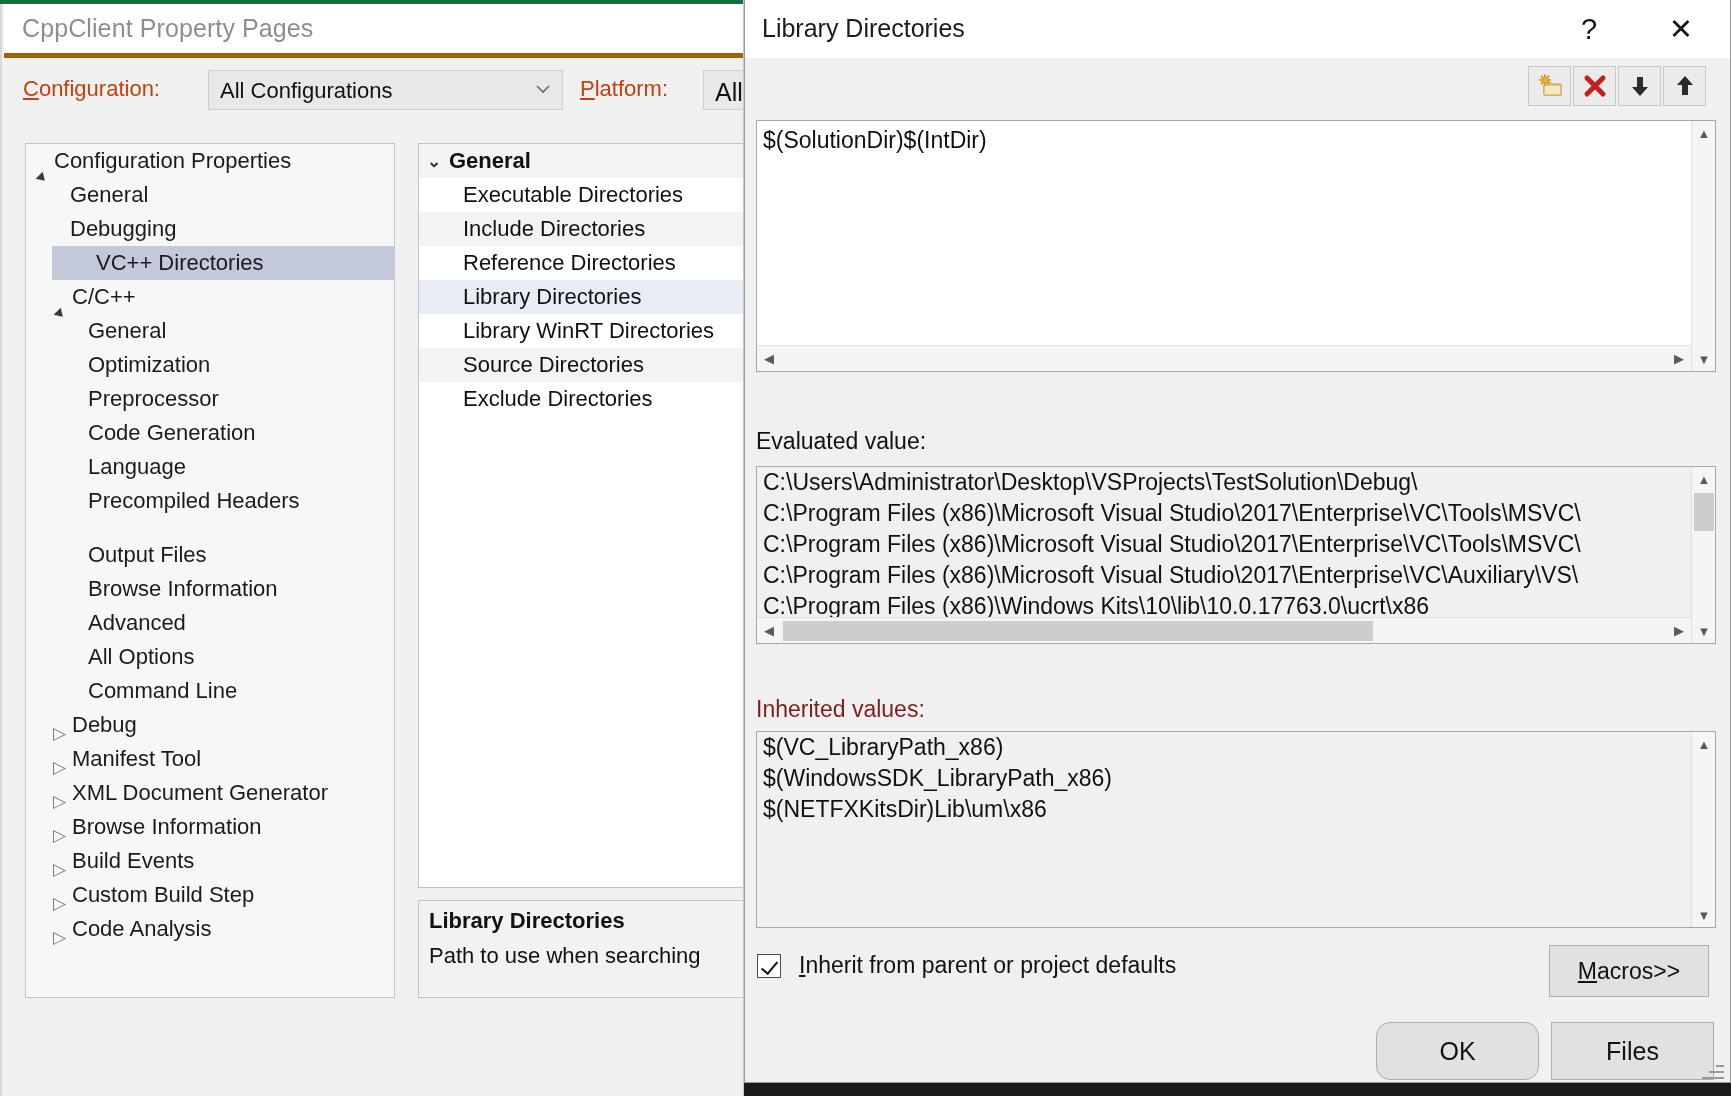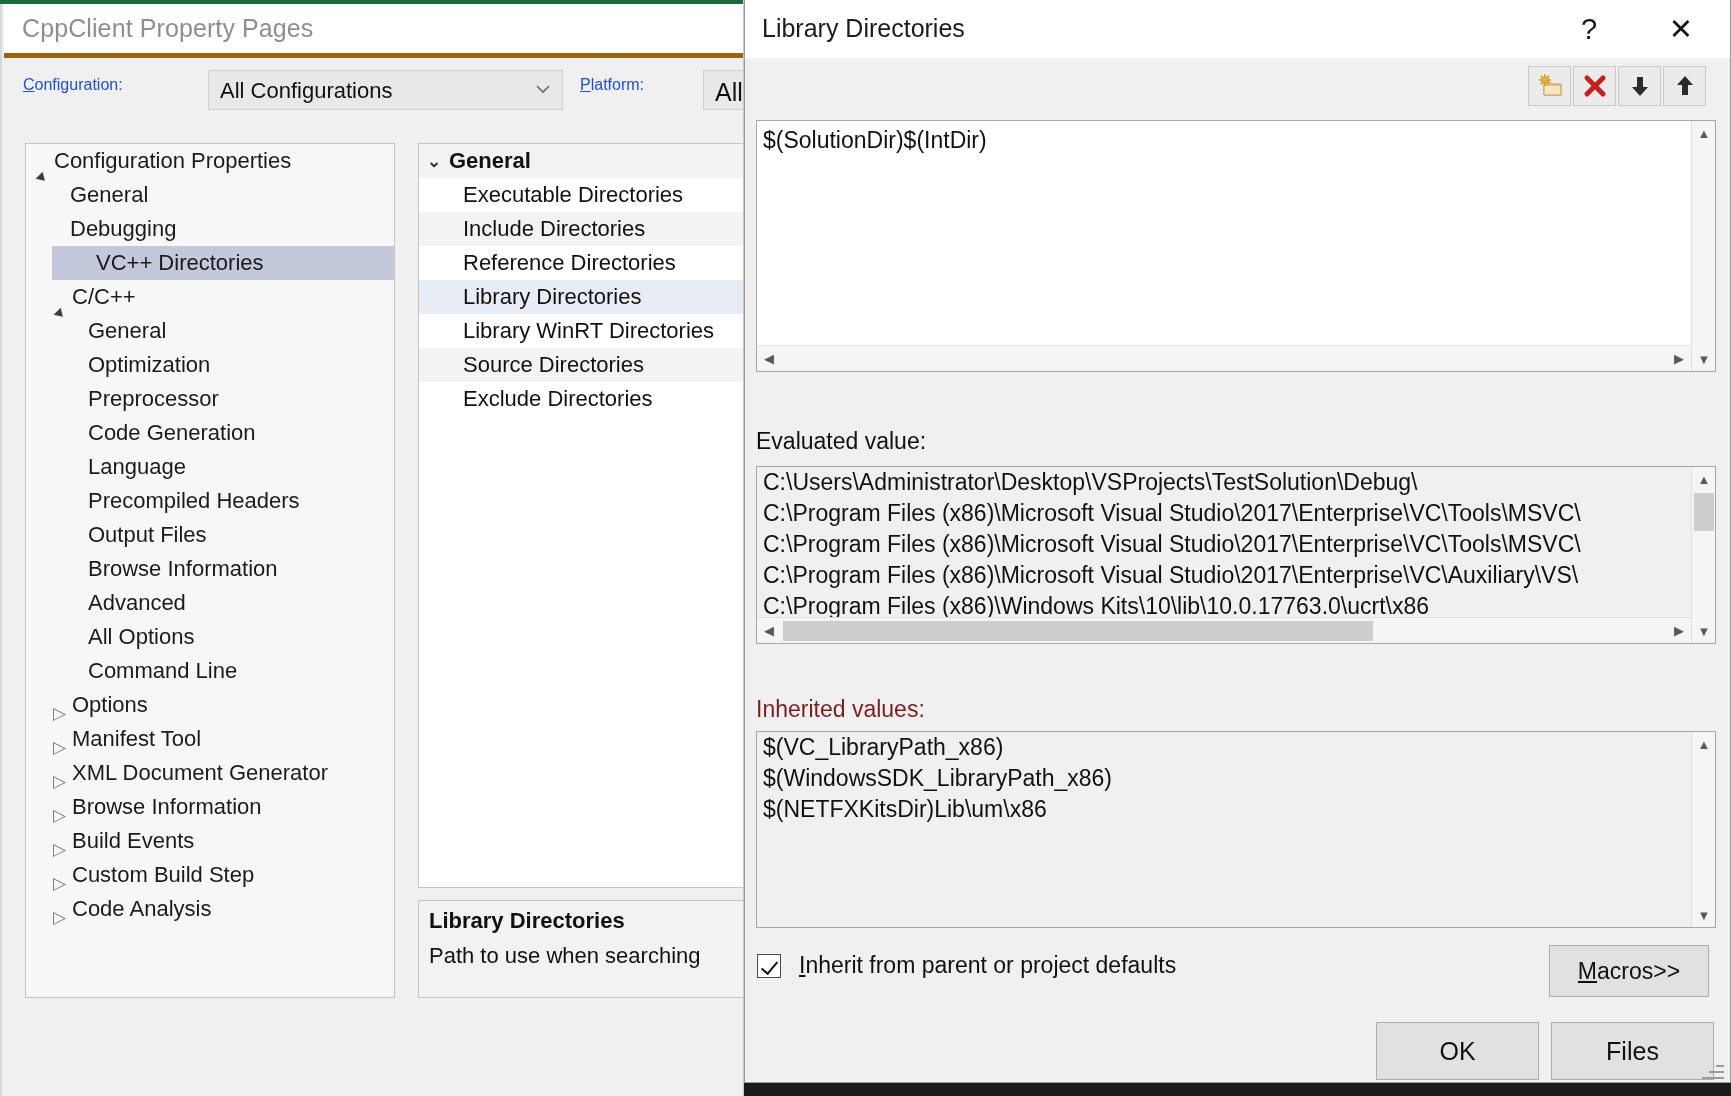--- a/index.html
+++ b/index.html
@@ -36,21 +36,21 @@
     background: #1a6b3c;
   }
   #ppLeftEdge {
     position: absolute; left: 0; top: 4px; width: 4px; height: 1092px;
     background: #f0f0f0; border-left: 2px solid #d8d8d8;
   }
 
   
   #configRow { position: absolute; left: 0; top: 58px; width: 744px; height: 62px; }
   .cfgLabel {
-    position: absolute; font-size: 16px; color: #1d4ed8; top: 18px; white-space: nowrap;
+    position: absolute; font-size: 22px; color: #c2410c; top: 18px; white-space: nowrap;
   }
   #cfgLabel1 { left: 23px; }
   #cfgLabel2 { left: 580px; }
   .accel { text-decoration: underline; }
   #cfgCombo {
     position: absolute; left: 208px; top: 12px;
     width: 355px; height: 40px;
     background: #e8e8e8;
     border: 1px solid #cfcfcf;
   }
@@ -289,21 +289,21 @@
   }
 
   
   #btnOK, #btnCancel {
     position: absolute; top: 1022px;
     width: 163px; height: 58px;
     background: #e1e1e1; border: 1px solid #adadad;
     display: flex; align-items: center; justify-content: center;
     font-size: 25px; color: #111;
   }
-  #btnOK { left: 1376px; }
+  #btnOK { left: 1376px; border-radius: 14px; }
   #btnCancel { left: 1551px; }
 
   #dlgBottomBar {
     position: absolute; left: 744px; top: 1083px;
     width: 987px; height: 13px;
     background: #1a1a1a;
   }
   #resizeGrip {
     position: absolute; left: 1700px; top: 1055px;
     width: 24px; height: 24px;
@@ -375,21 +375,21 @@
         <span>Code Generation</span>
       </div>
       <div class="treeItem" style="padding-left: 44px;">
         <span class="tri-none"></span>
         <span>Language</span>
       </div>
       <div class="treeItem" style="padding-left: 44px;">
         <span class="tri-none"></span>
         <span>Precompiled Headers</span>
       </div>
-      <div class="treeItem" style="padding-left: 44px;">
+      <div class="treeItem" style="padding-left: 44px; margin-top: 20px;">
         <span class="tri-none"></span>
         <span>Output Files</span>
       </div>
       <div class="treeItem" style="padding-left: 44px;">
         <span class="tri-none"></span>
         <span>Browse Information</span>
       </div>
       <div class="treeItem" style="padding-left: 44px;">
         <span class="tri-none"></span>
         <span>Advanced</span>
@@ -397,21 +397,21 @@
       <div class="treeItem" style="padding-left: 44px;">
         <span class="tri-none"></span>
         <span>All Options</span>
       </div>
       <div class="treeItem" style="padding-left: 44px;">
         <span class="tri-none"></span>
         <span>Command Line</span>
       </div>
       <div class="treeItem" style="padding-left: 26px;">
         <span class="tri-col"></span>
-        <span>Options</span>
+        <span>Debug</span>
       </div>
       <div class="treeItem" style="padding-left: 26px;">
         <span class="tri-col"></span>
         <span>Manifest Tool</span>
       </div>
       <div class="treeItem" style="padding-left: 26px;">
         <span class="tri-col"></span>
         <span>XML Document Generator</span>
       </div>
       <div class="treeItem" style="padding-left: 26px;">

